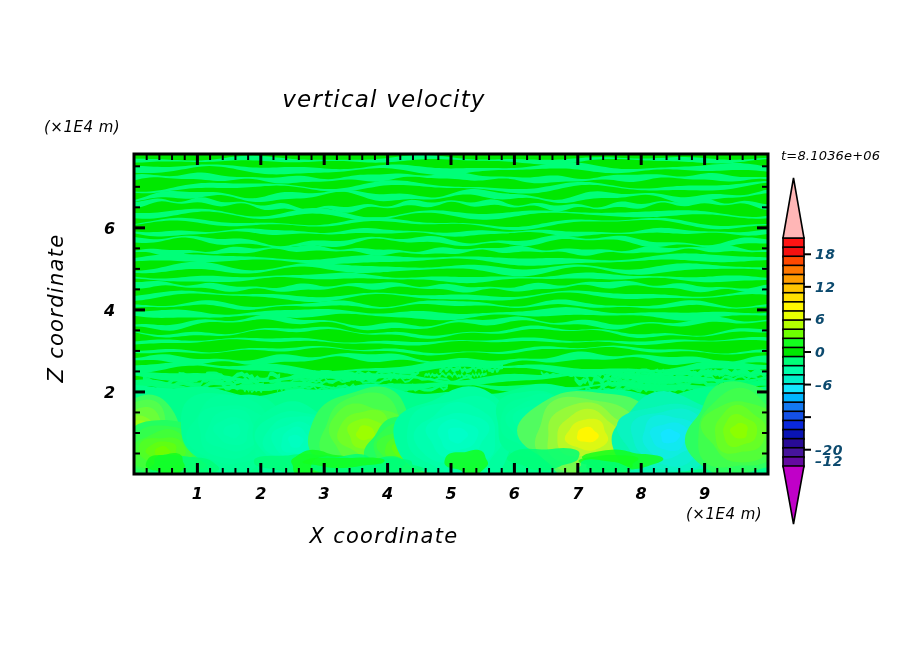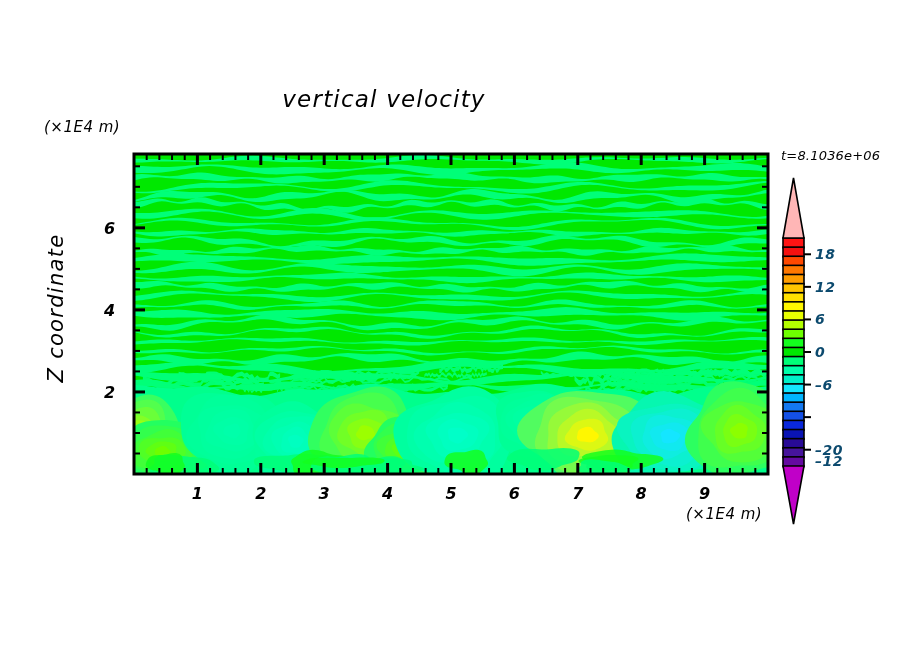--- a/index.html
+++ b/index.html
@@ -36,20 +36,21 @@
 
 <div class="plot-root">
 
   <div id="chart-title">vertical velocity</div>
 
   <div id="z-unit-label">(×1E4 m)</div>
   <div id="x-unit-label">(×1E4 m)</div>
 
   <div id="time-stamp">t=8.1036e+06</div>
 
+  <div id="x-axis-title">X coordinate</div>
   <div id="y-axis-title">Z coordinate</div>
 
   <svg id="field-svg" width="904" height="654" style="position:absolute;left:0;top:0;">
       <defs>
         <clipPath id="plotclip">
           <rect x="134" y="154" width="634" height="320"></rect>
         </clipPath>
       </defs>
       <g clip-path="url(#plotclip)">
         <rect x="134" y="154" width="634" height="320" fill="#00e800"></rect>

